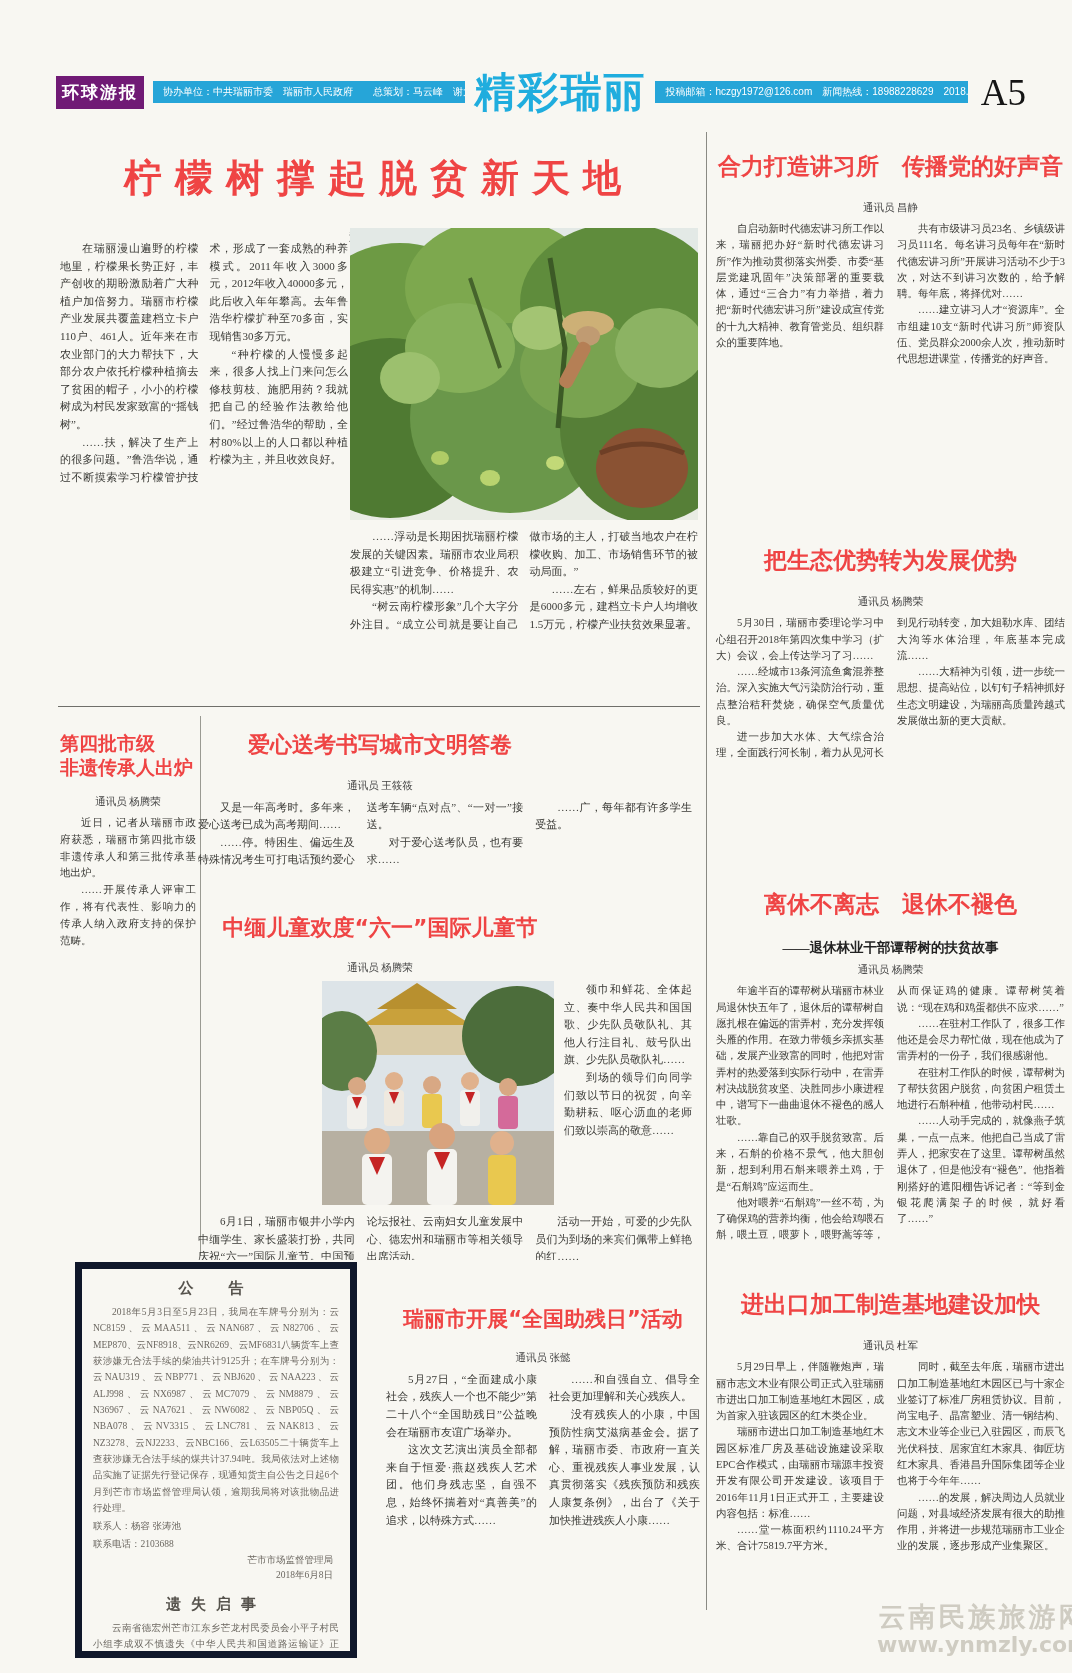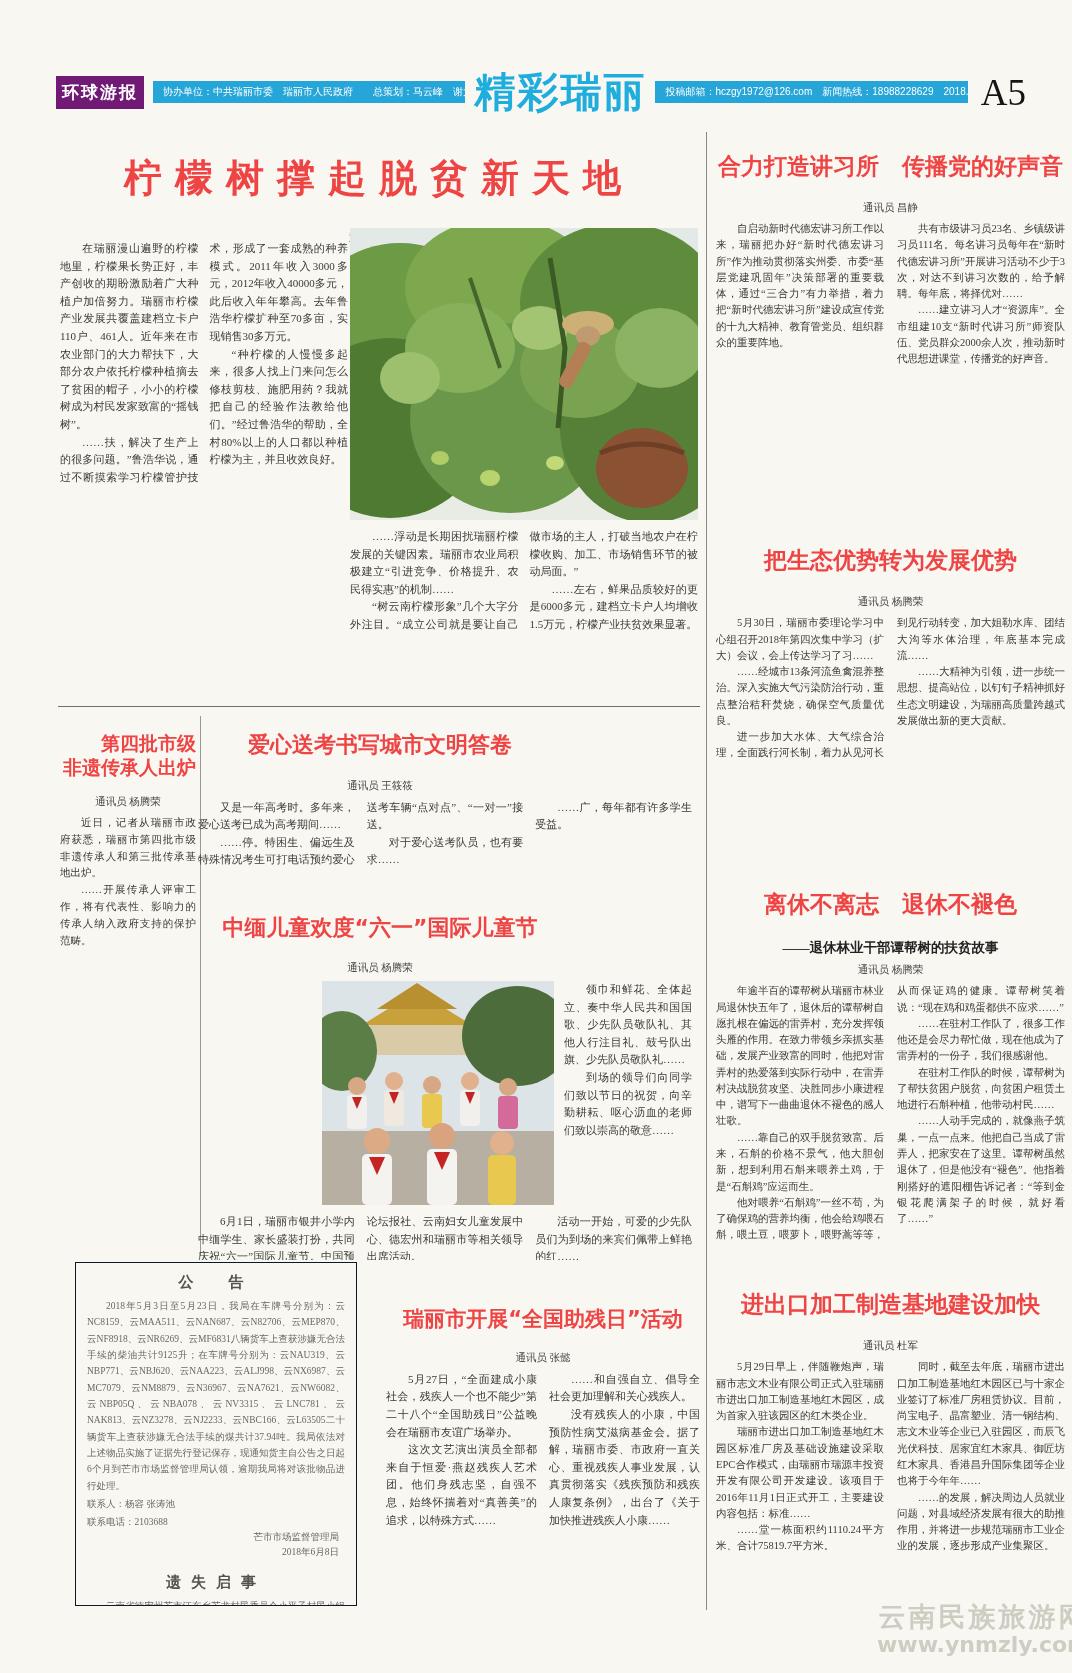--- a/index.html
+++ b/index.html
@@ -23,35 +23,35 @@
   
   .main-article{position:absolute;left:58px;top:128px;width:642px;height:578px;}
   .ma-title{font-size:38px;letter-spacing:13px;text-align:center;white-space:nowrap;}
   .ma-byline{text-align:center;font-size:11px;margin-top:7px;color:#444;}
   .body-txt{font-size:11px;line-height:1.6;text-align:justify;overflow:hidden;}
   .ma-left{position:absolute;left:2px;top:76px;width:288px;height:498px;column-count:2;column-gap:11px;column-fill:balance;margin-top:36px;}
   .ma-photo{position:absolute;left:292px;top:100px;width:348px;height:292px;background:#c7d2bd;overflow:hidden;}
   .ma-below{position:absolute;left:292px;top:400px;width:348px;height:174px;column-count:2;column-gap:11px;column-fill:balance;}
   
   .feiyi{position:absolute;left:60px;top:716px;width:136px;height:540px;overflow:hidden;}
-  .fy-title{font-size:19px;text-align:right;line-height:1.25;}
+  .fy-title{font-size:19px;text-align:left;line-height:1.25;}
   .byline{text-align:center;font-size:10.5px;margin:6px 0;color:#444;}
   .fy-body{font-size:10.5px;line-height:1.6;text-align:justify;}
   
   .middle{position:absolute;left:198px;top:712px;width:494px;height:548px;overflow:hidden;}
   .mid-title{font-size:22px;text-align:center;white-space:nowrap;}
   .shift{padding-right:130px;}
   .ax-body{column-count:3;column-gap:12px;height:96px;margin-top:4px;column-fill:balance;}
   .children{margin-top:14px;}
   .ch-row{display:flex;gap:10px;margin-top:4px;}
   .ch-photo{width:232px;height:224px;background:#dfe2dd;flex:0 0 auto;margin-left:124px;overflow:hidden;}
   .ch-side{flex:1;height:224px;overflow:hidden;}
   .ch-bottom{column-count:3;column-gap:12px;height:86px;margin-top:8px;column-fill:balance;}
   
-  .notice-box{position:absolute;left:75px;top:1262px;width:282px;height:344px;border:1px solid #0f172a;
+  .notice-box{position:absolute;left:75px;top:1262px;width:282px;height:396px;border:7px solid #0f172a;
               padding:8px 11px;box-sizing:border-box;overflow:hidden;}
   .nb-title{text-align:center;font-weight:bold;font-size:15px;letter-spacing:10px;color:#55524c;margin:2px 0 6px;}
   .nb-body{font-size:9.5px;line-height:1.72;text-align:justify;color:#6b6760;}
   .nb-line{font-size:9.5px;line-height:1.7;color:#6b6760;margin-top:2px;}
   .nb-sign{font-size:9.5px;line-height:1.6;color:#6b6760;text-align:right;padding-right:6px;}
   
   .zhucan{position:absolute;left:386px;top:1288px;width:314px;height:330px;overflow:hidden;}
   .zc-body{column-count:2;column-gap:12px;height:262px;margin-top:4px;column-fill:balance;}
   
   .sidebar{position:absolute;left:716px;top:132px;width:349px;height:1486px;overflow:hidden;}

